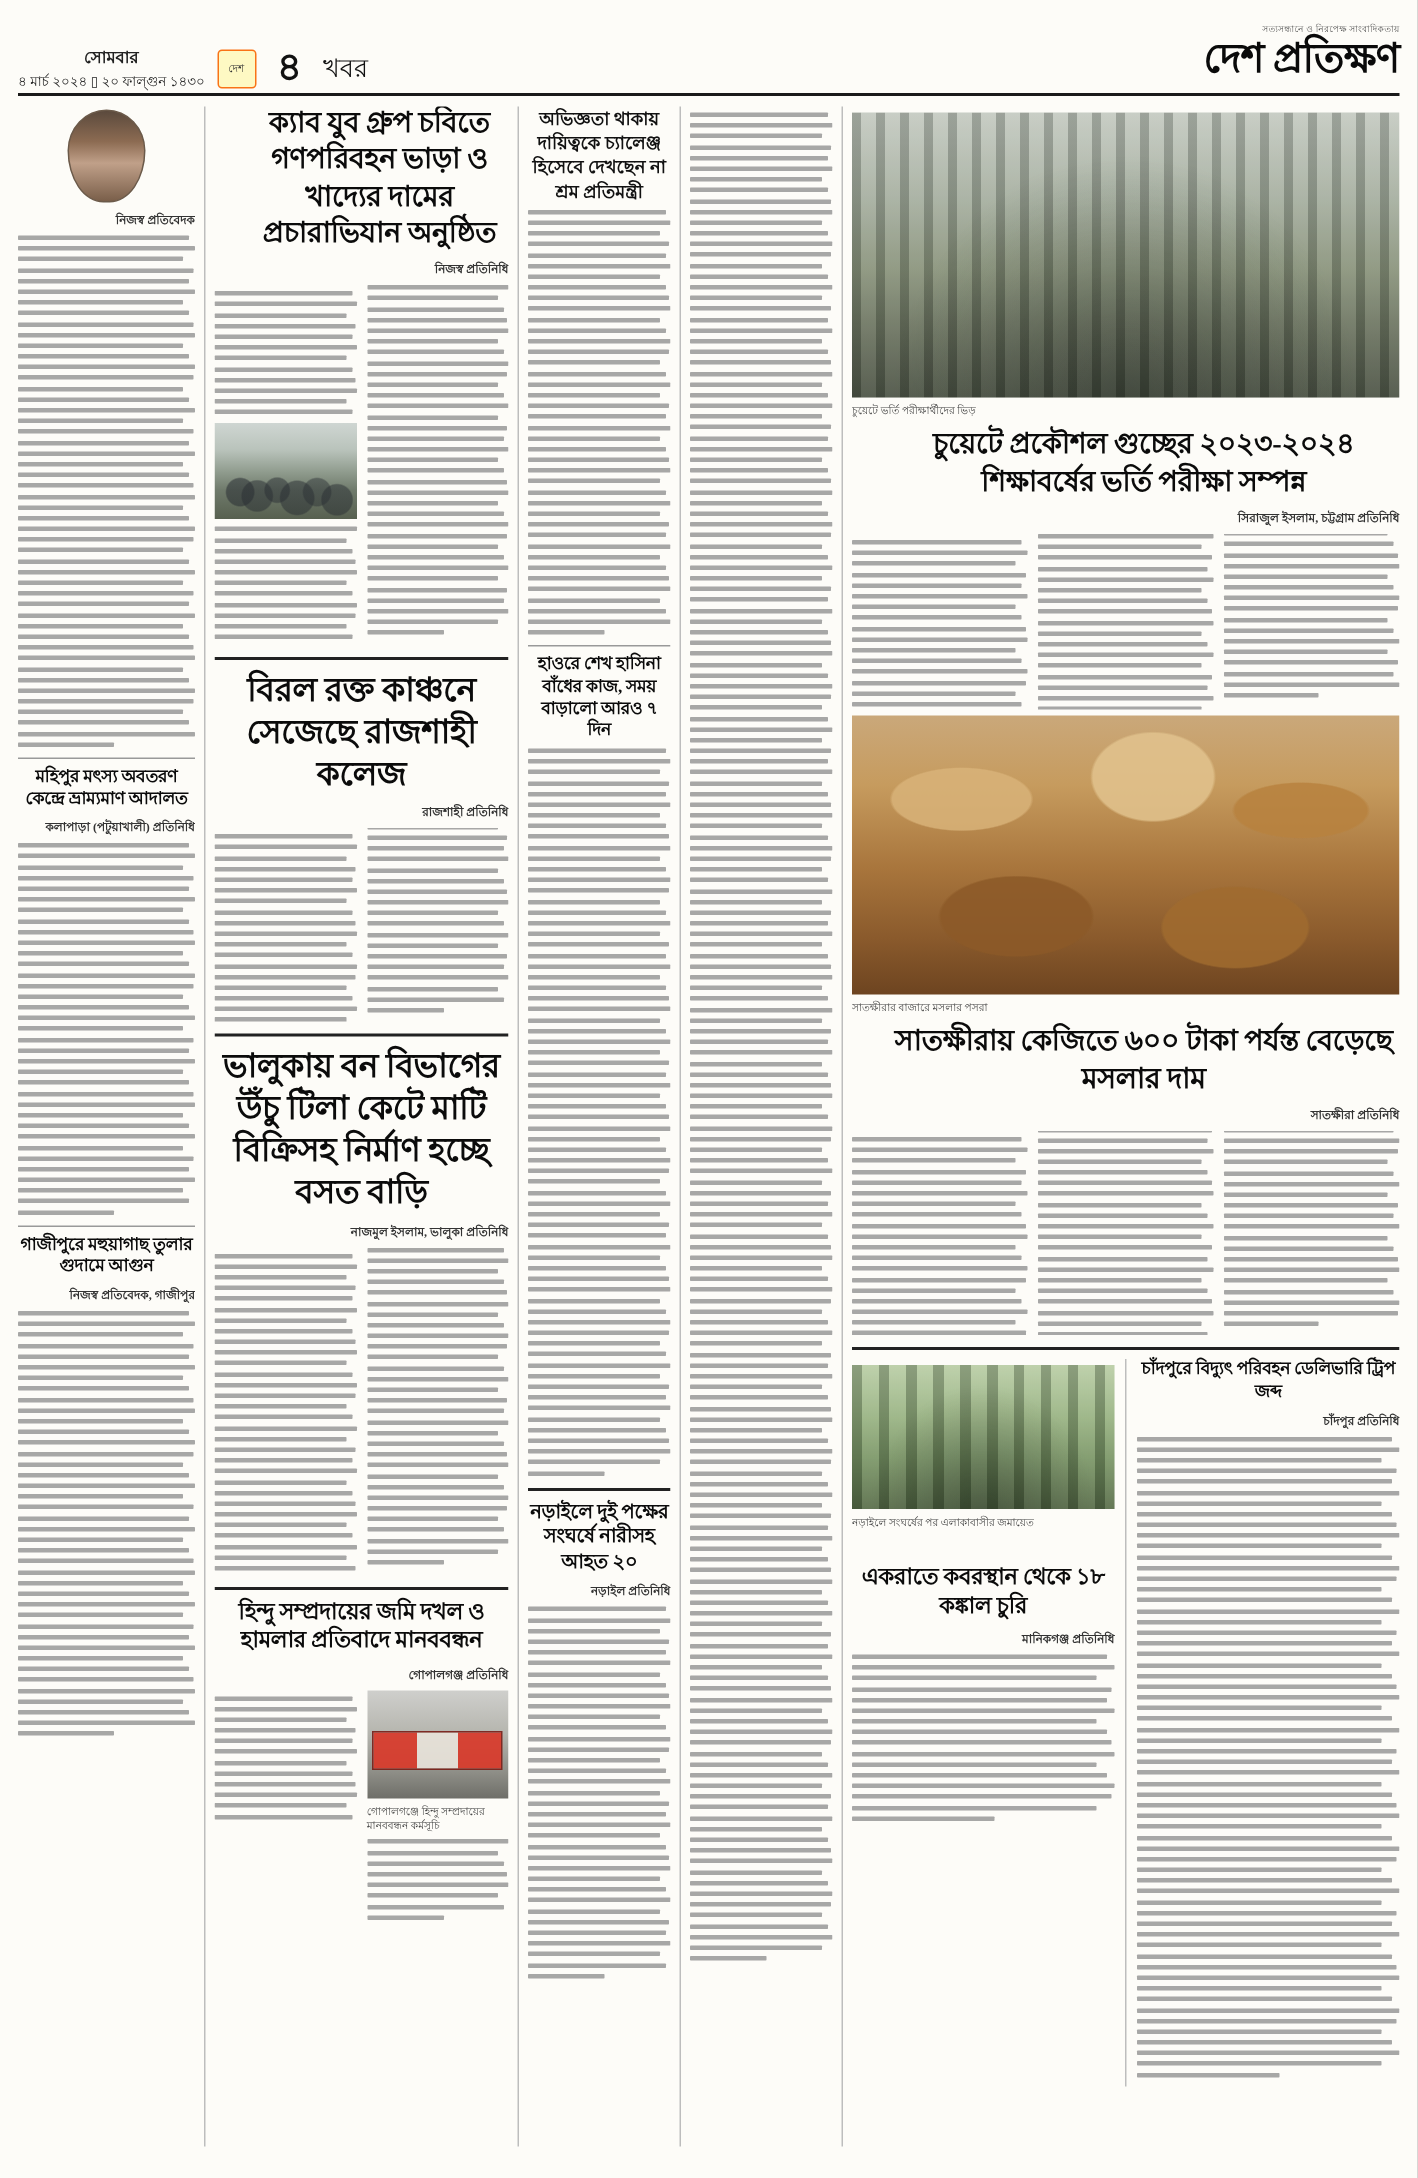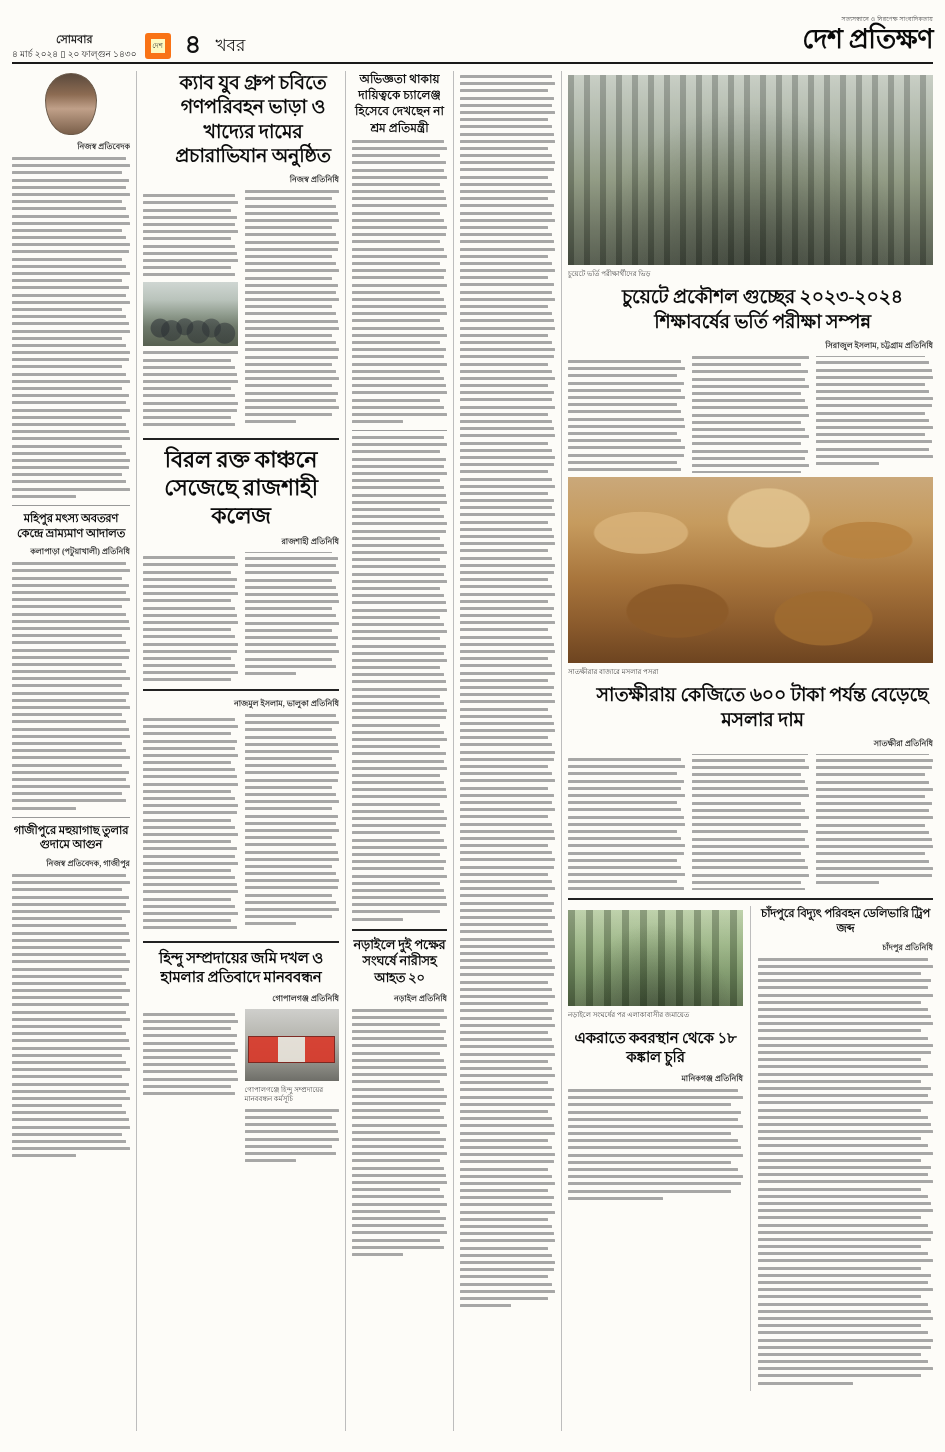--- a/index.html
+++ b/index.html
@@ -38,21 +38,21 @@
   .mast-date {
     text-align: center;
     font-size: 9px;
     line-height: 1.5;
     color: #222;
     min-width: 92px;
   }
   .mast-date .day { font-size: 11px; font-weight: bold; }
   .mast-logo-mini {
     width: 26px; height: 26px;
-    border: 6px solid #f97316;
+    border: 1px solid #f97316;
     border-radius: 3px;
     font-size: 7px;
     display: flex; align-items: center; justify-content: center;
     color: #333;
     background: #fef9c3;
   }
   .pagenum {
     font-size: 26px;
     font-weight: bold;
     color: #111;
@@ -504,20 +504,21 @@
             <div class="ln s4"></div>
             <div class="ln s1"></div>
             <div class="ln s2"></div>
           <div class="ln s3"></div>
             <div class="ln s1"></div>
             <div class="ln last"></div>
         </div>
       </div>
 
       <div class="rule-thick"></div>
+      <div class="headline h-xl">ভালুকায় বন বিভাগের উঁচু টিলা কেটে মাটি বিক্রিসহ নির্মাণ হচ্ছে বসত বাড়ি</div>
       <div class="byline">নাজমুল ইসলাম, ভালুকা প্রতিনিধি</div>
       <div class="two-col-body">
         <div class="body-lines">
           <div class="ln s1"></div>
             <div class="ln s2"></div>
             <div class="ln s3"></div>
             <div class="ln s4"></div>
           <div class="ln s1"></div>
             <div class="ln s2"></div>
             <div class="ln s3"></div>
@@ -651,20 +652,21 @@
           <div class="ln s1"></div>
           <div class="ln s4"></div>
           <div class="ln s2"></div>
         <div class="ln s3"></div>
           <div class="ln s1"></div>
           <div class="ln s2"></div>
           <div class="ln last"></div>
       </div>
 
       <div class="rule-top"></div>
+      <div class="headline h-xs">হাওরে শেখ হাসিনা বাঁধের কাজ, সময় বাড়ালো আরও ৭ দিন</div>
       <div class="body-lines">
         <div class="ln s1"></div>
           <div class="ln s2"></div>
           <div class="ln s3"></div>
           <div class="ln s4"></div>
         <div class="ln s1"></div>
           <div class="ln s2"></div>
           <div class="ln s3"></div>
           <div class="ln s1"></div>
         <div class="ln s4"></div>
@@ -1076,21 +1078,21 @@
             <div class="ln last"></div>
         </div>
       </div>
 
       <div class="rule-thick"></div>
 
       <div style="display:grid;grid-template-columns:1fr 1px 1fr;column-gap:7px">
         <div>
           <div class="photo ph-group" style="height:96px"></div>
           <div class="cap">নড়াইলে সংঘর্ষের পর এলাকাবাসীর জমায়েত</div>
-          <div class="headline h-md" style="margin-top:8px">একরাতে কবরস্থান থেকে ১৮ কঙ্কাল চুরি</div>
+          <div class="headline h-md" style="margin-top:22px">একরাতে কবরস্থান থেকে ১৮ কঙ্কাল চুরি</div>
           <div class="byline">মানিকগঞ্জ প্রতিনিধি</div>
           <div class="body-lines">
             <div class="ln s1"></div>
               <div class="ln s2"></div>
               <div class="ln s3"></div>
               <div class="ln s4"></div>
             <div class="ln s1"></div>
               <div class="ln s2"></div>
               <div class="ln s3"></div>
               <div class="ln s1"></div>

